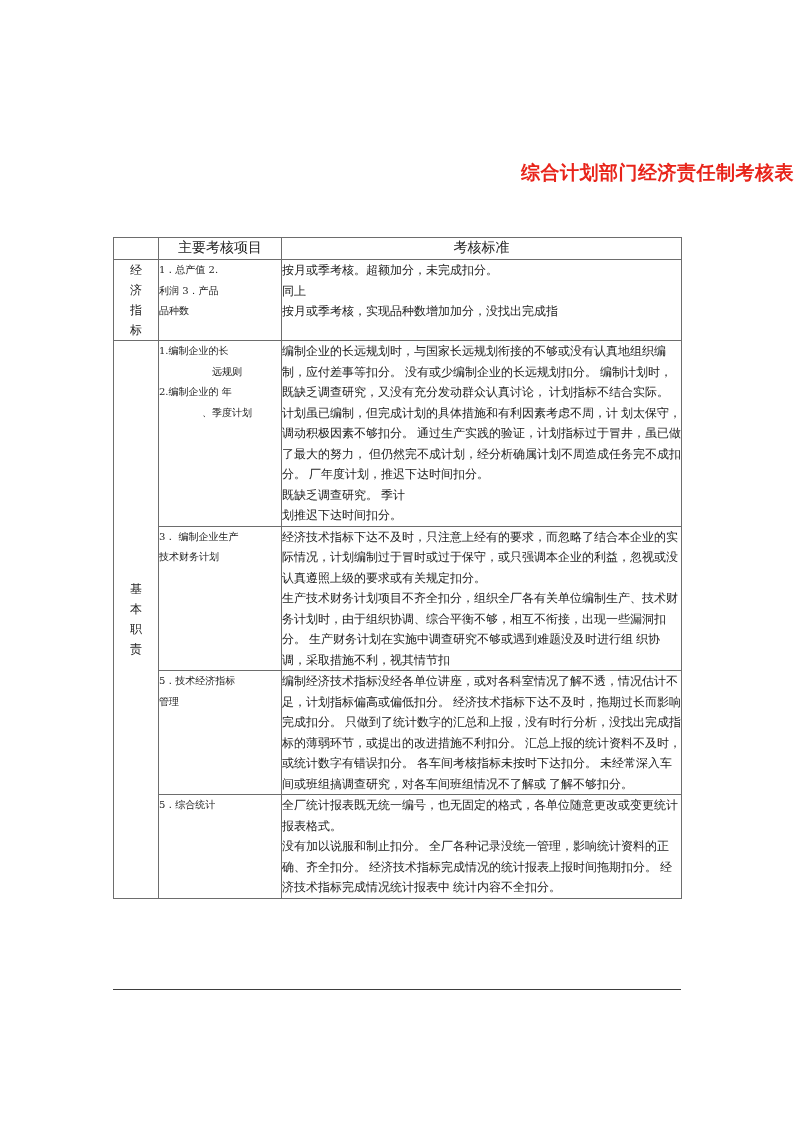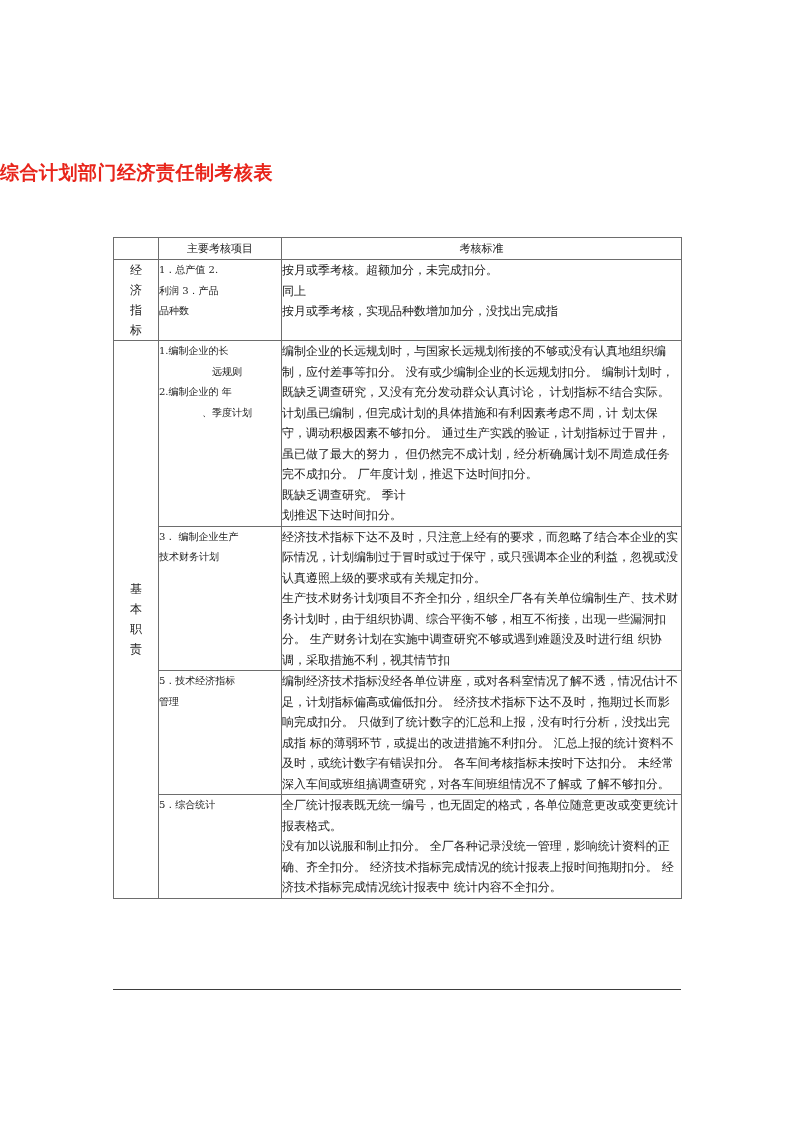--- a/index.html
+++ b/index.html
@@ -22,21 +22,21 @@
     width: 794px;
     height: 1123px;
   }
 
   
   .doc-title {
     position: absolute;
     left: 0;
     top: 160px;
     width: 794px;
-    text-align: left;
+    text-align: right;
     font-family: Liberation Mono, monospace;
     font-size: 19px;
     font-weight: bold;
     letter-spacing: 0.5px;
     color: #e8241a;
     white-space: nowrap;
   }
 
   
   .kpi-table {
@@ -56,24 +56,25 @@
   }
 
   col.c-label  { width: 45px;  }
   col.c-item   { width: 123px; }
   col.c-std    { width: 400px; }
 
   
   .hdr-blank { height: 21px; }
   .hdr-cell {
     text-align: center;
-    font-size: 11px;
+    font-size: 14px;
     line-height: 21px;
     height: 21px;
     color: #222;
+    font-family: Liberation Mono, monospace;
   }
 
   
   .vlabel {
     text-align: center;
     font-size: 12px;
     line-height: 20px;
     color: #222;
     padding-top: 2px;
   }
@@ -93,21 +94,21 @@
   .item-cell .ln { display: block; white-space: pre; }
   .item-cell .ln.ind { padding-left: 14px; text-align: center; }
 
   
   .std-cell {
     font-size: 12px;
     line-height: 20.5px;
     color: #222;
     padding: 3px 3px 3px 6px;
   }
-  .std-cell .ln { display: block; white-space: pre-wrap; }
+  .std-cell .ln { display: block; white-space: pre-wrap; font-family: Liberation Serif, serif; }
 
   
   .clip-row .std-cell { overflow: hidden; }
 
   
   .page-clip {
     position: absolute;
     left: 0;
     top: 990px;
     width: 794px;

